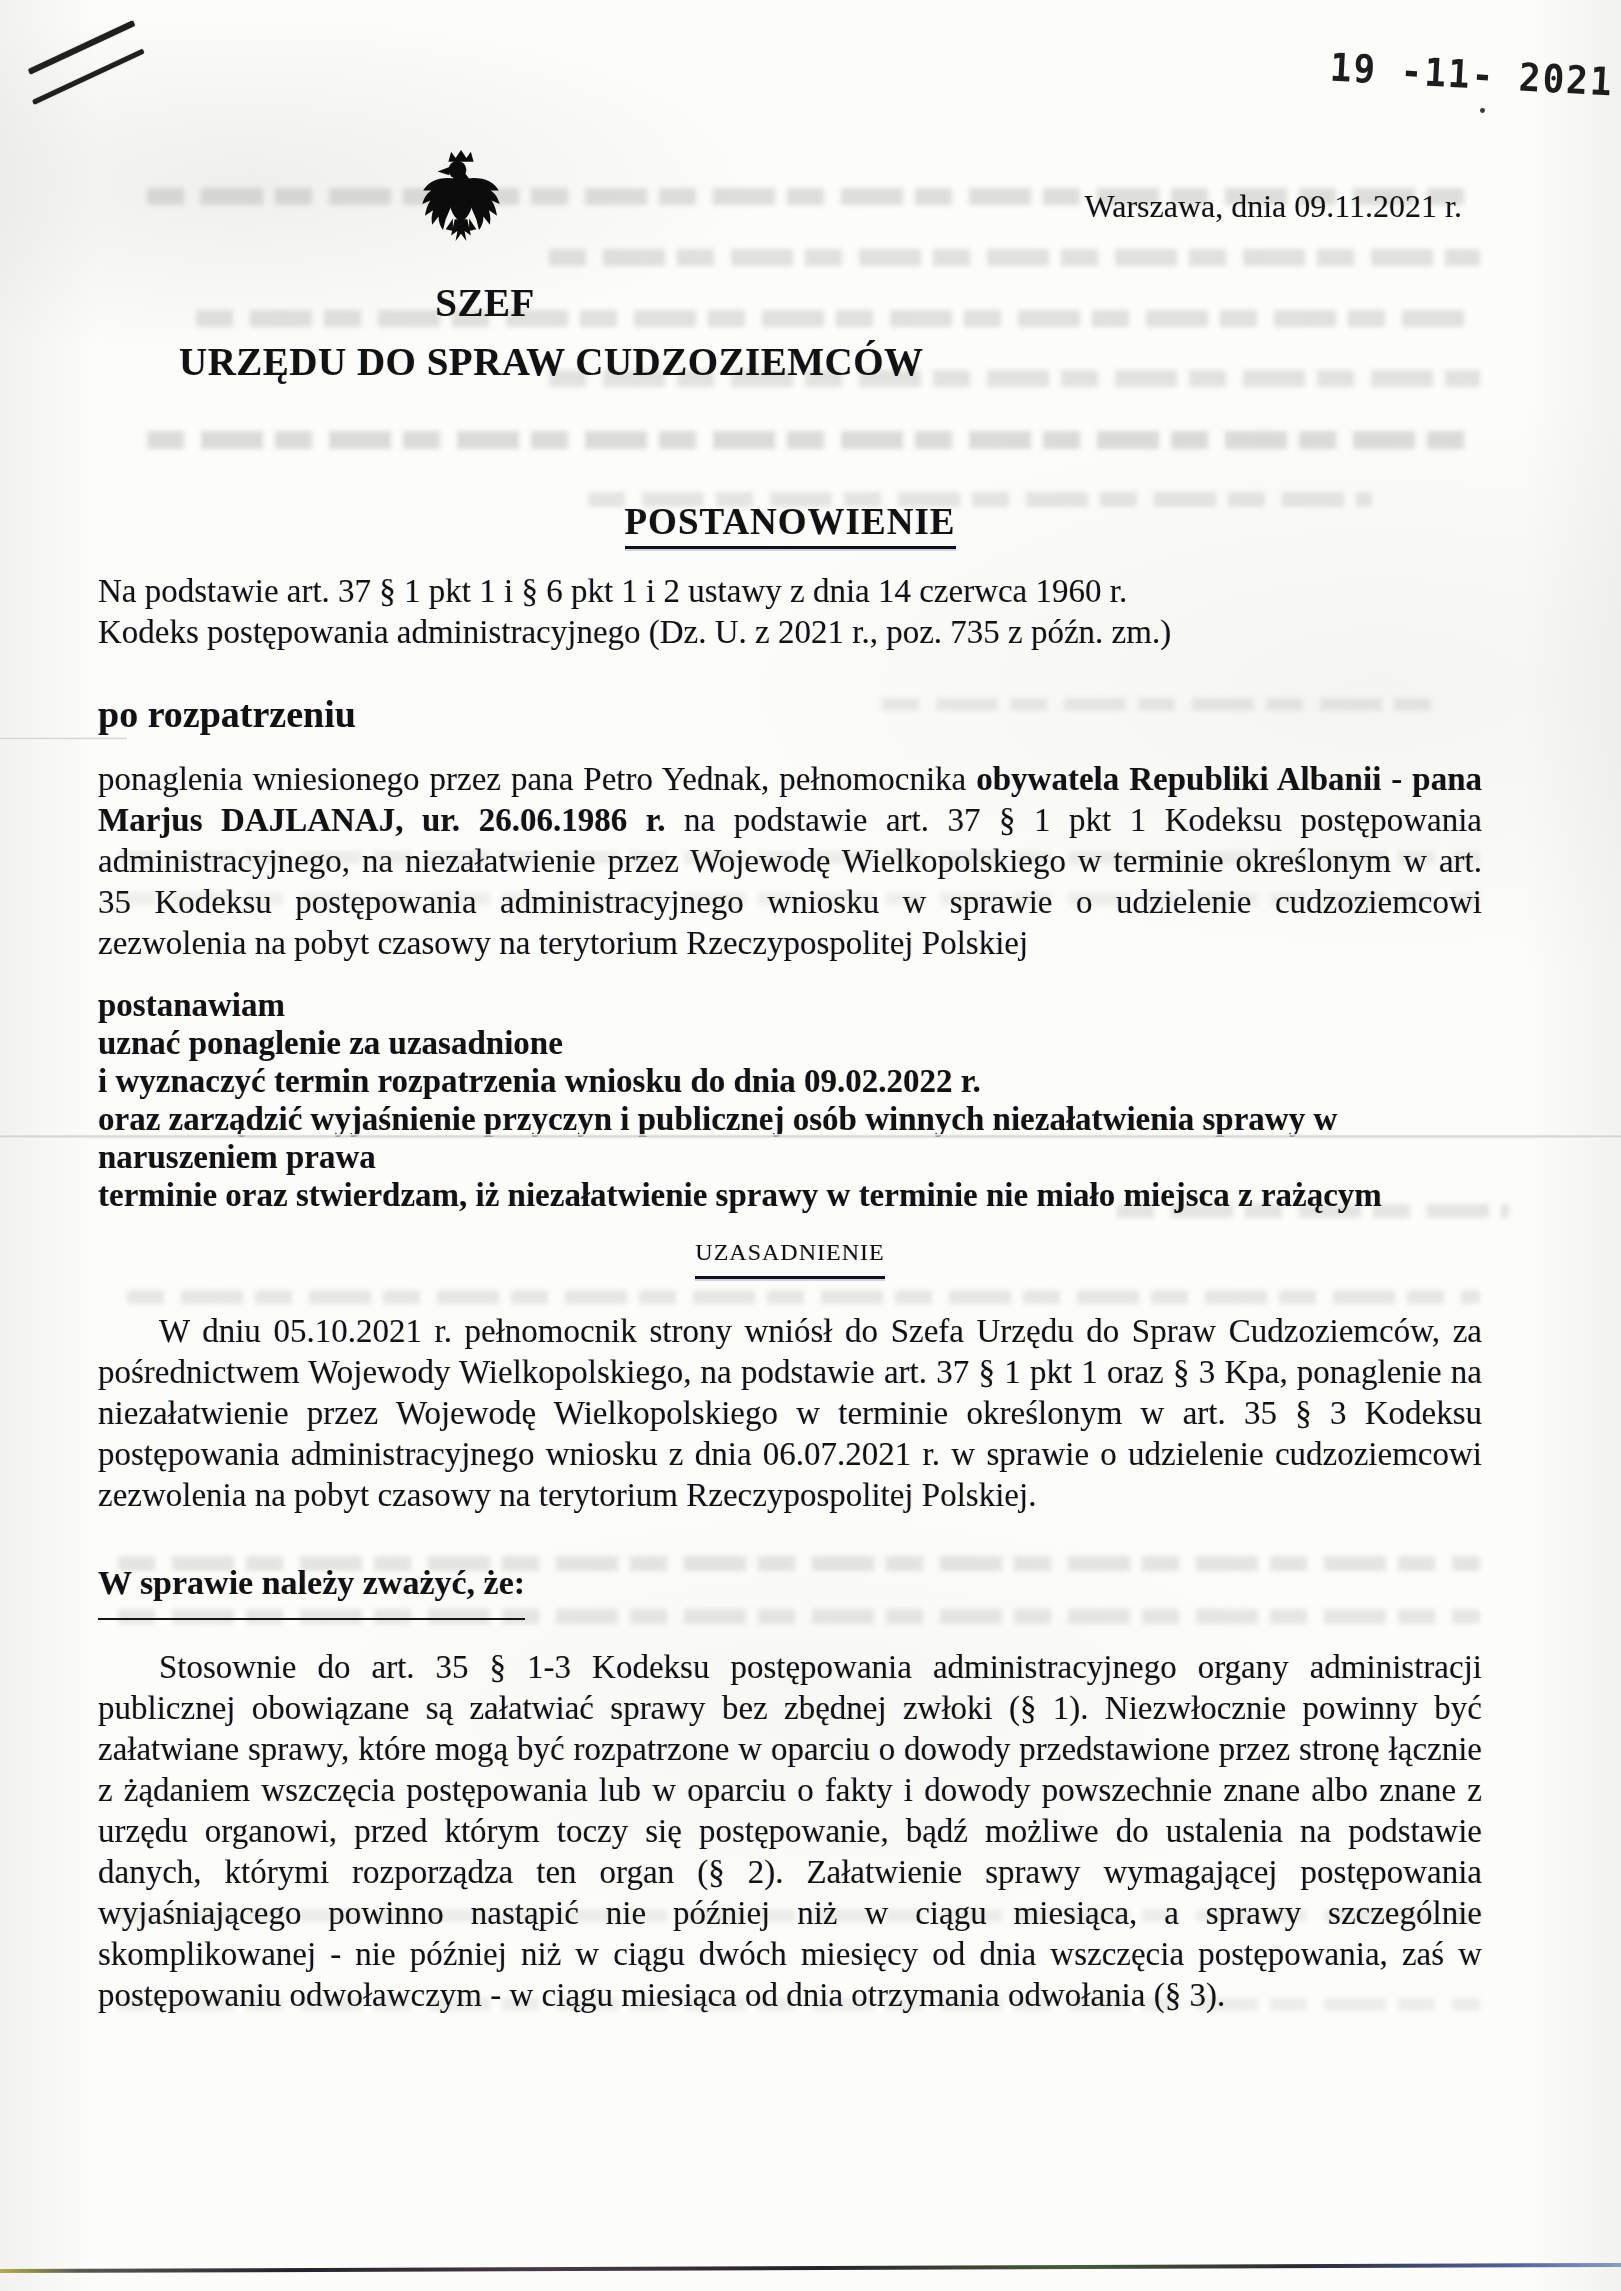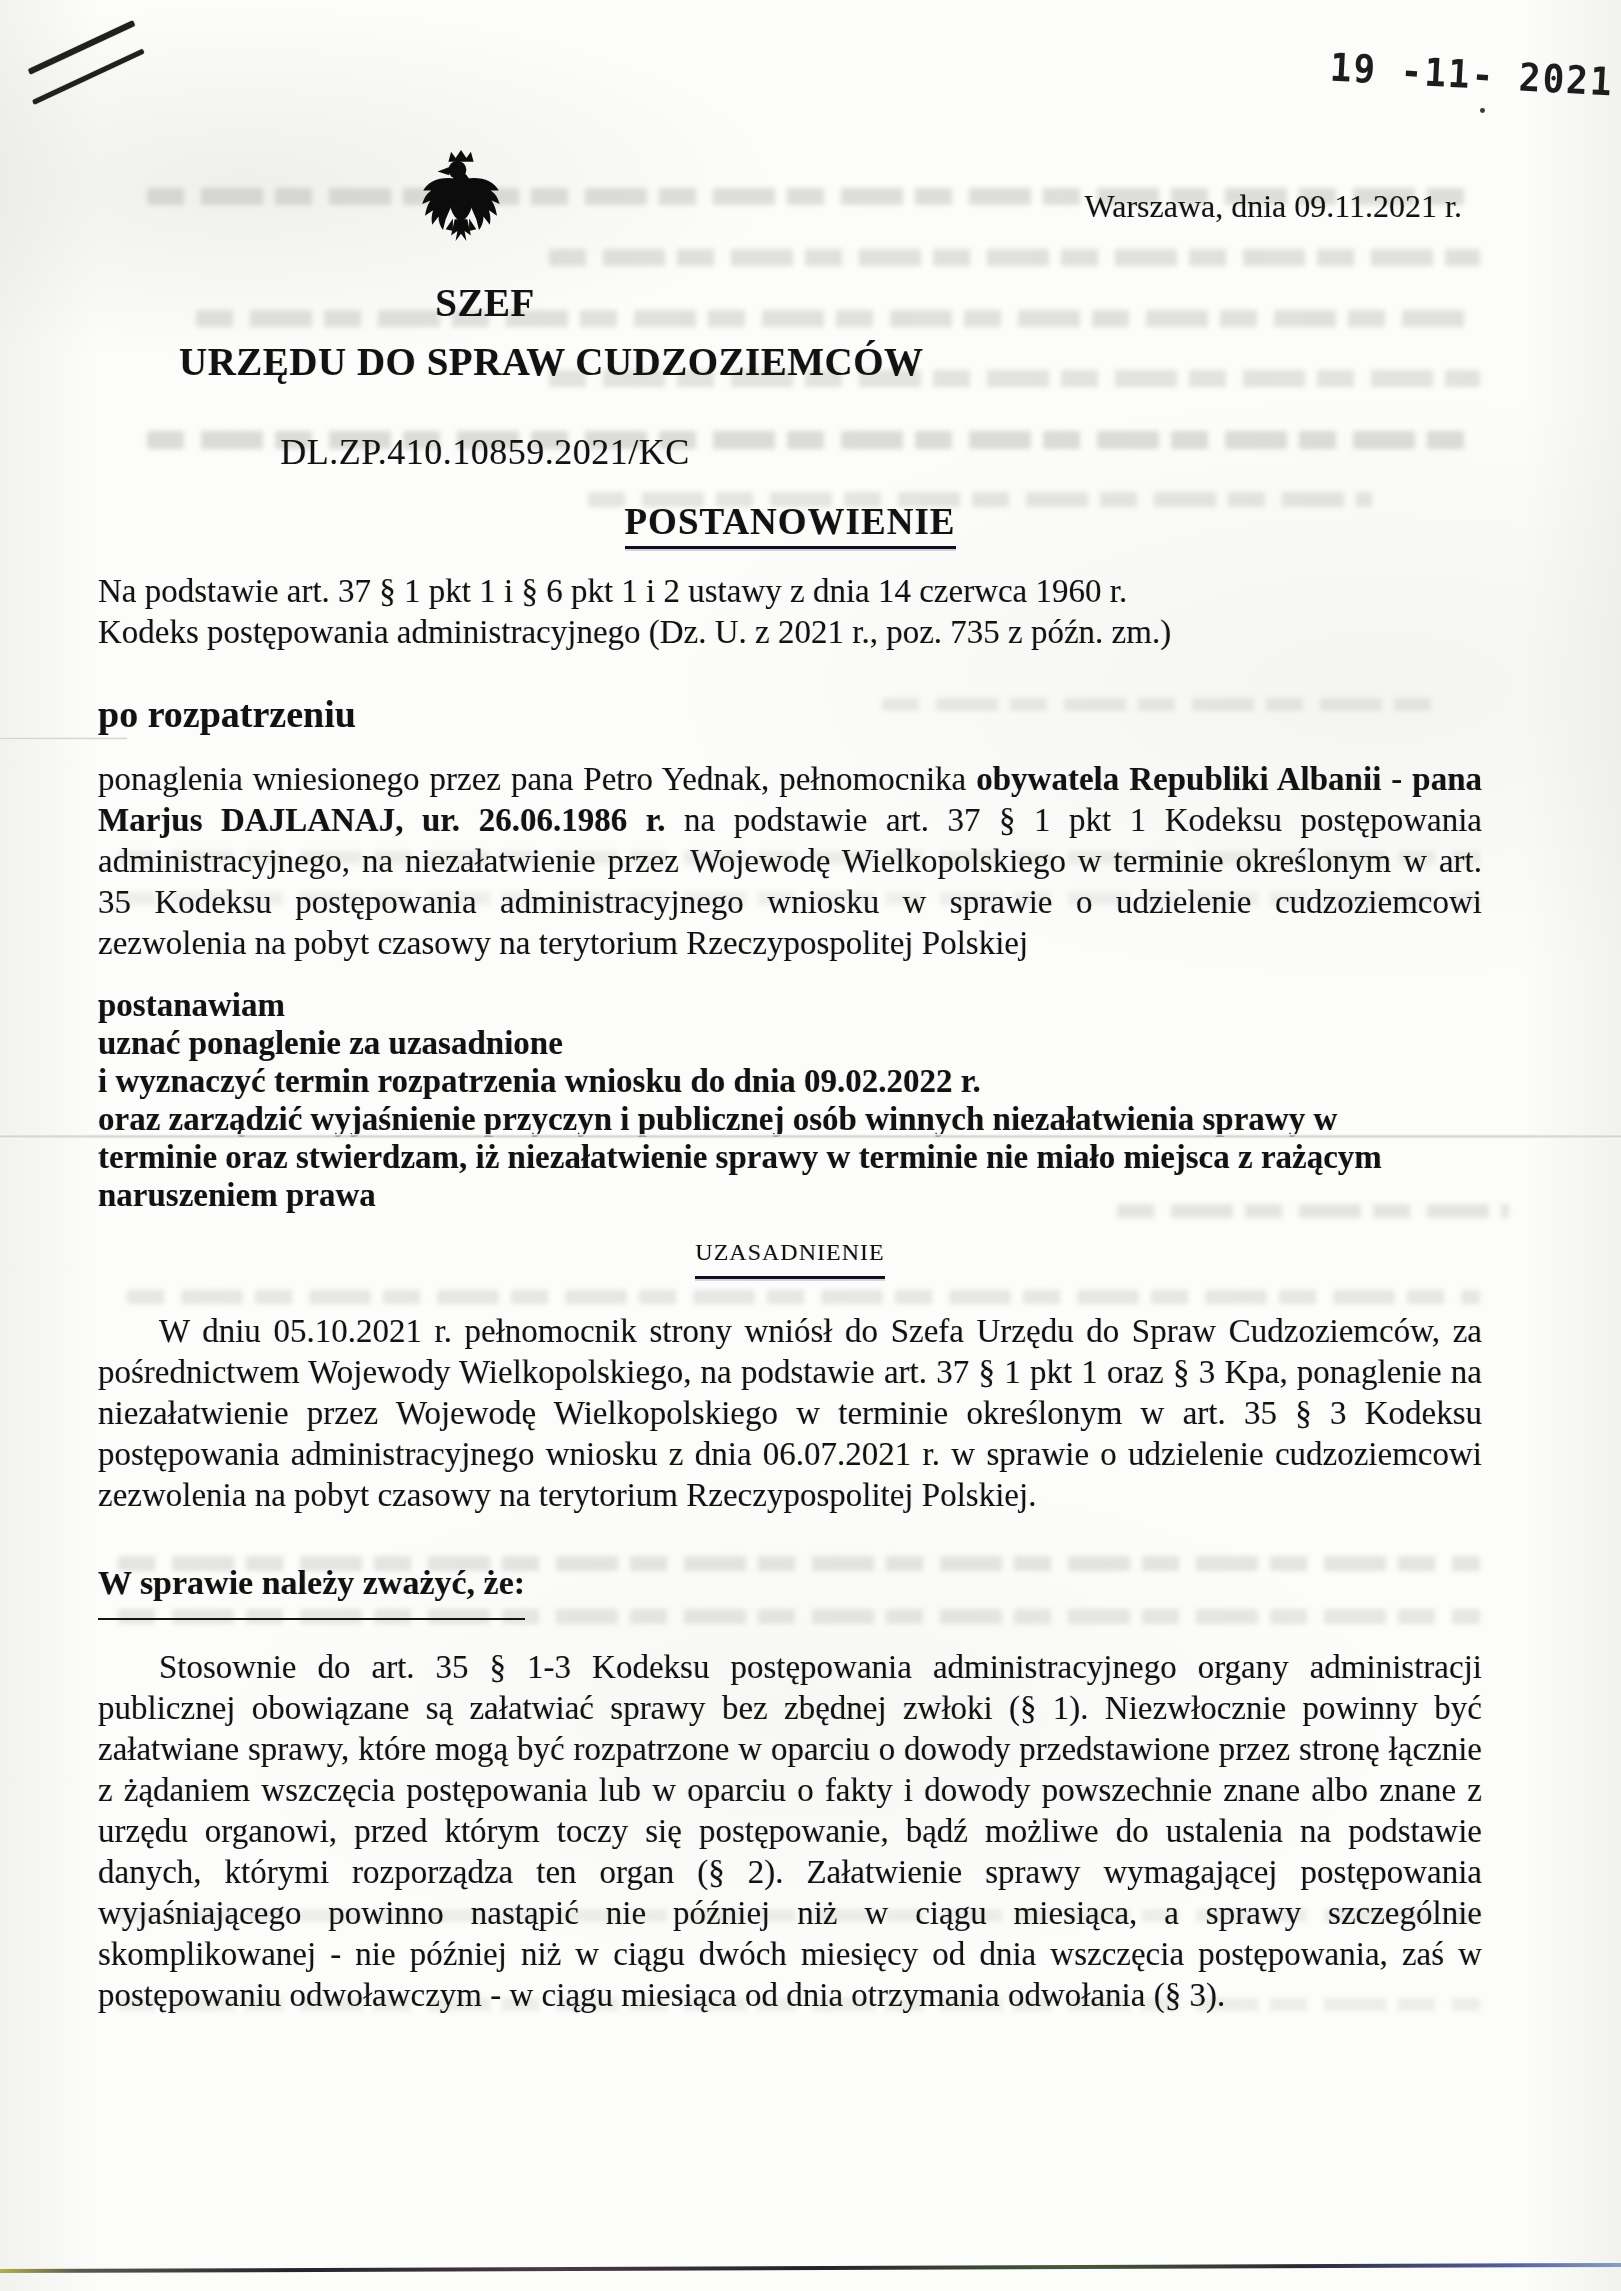--- a/index.html
+++ b/index.html
@@ -121,43 +121,42 @@
       <path d="M43 79 L57 79 L61 97 L54 92 L56 103 L50 95 L44 103 L46 92 L39 97 Z"></path>
       <polygon points="41,78 33,90 41,92"></polygon>
       <polygon points="59,78 67,90 59,92"></polygon>
       <path d="M40 108 L50 102 L60 108 L50 114 Z" opacity="0"></path>
     </svg>
   </div>
 
   <div class="abs authority doc-text" style="left:155px;top:280px;margin-left:24px;">
     <div class="t1">SZEF</div>
     <div class="t2" style="margin-top:13.7px;">URZĘDU DO SPRAW CUDZOZIEMCÓW</div>
-    <div class="ref" style="margin-top:47px;">DL.ZP.410.10859.2021/KC</div>
   </div>
 
   <div class="abs block title-wrap doc-text" style="top:500px;">
     <span class="doc-title">POSTANOWIENIE</span>
   </div>
 
   <div class="abs block centered legal doc-text" style="top:571px;">
     <div>Na podstawie art. 37 § 1 pkt 1 i § 6 pkt 1 i 2 ustawy z dnia 14 czerwca 1960 r.</div>
     <div>Kodeks postępowania administracyjnego (Dz. U. z 2021 r., poz. 735 z późn. zm.)</div>
   </div>
 
   <div class="abs block centered bold-line doc-text" style="top:692px;">po rozpatrzeniu</div>
 
   <div class="abs block para doc-text" style="top:759px;"><span>ponaglenia wniesionego przez pana Petro Yednak, pełnomocnika </span><span style="font-weight: bold;">obywatela Republiki Albanii - pana Marjus DAJLANAJ, ur. 26.06.1986 r.</span><span> na podstawie art. 37 § 1 pkt 1 Kodeksu postępowania administracyjnego, na niezałatwienie przez Wojewodę Wielkopolskiego w terminie określonym w art. 35 Kodeksu postępowania administracyjnego wniosku w sprawie o udzielenie cudzoziemcowi zezwolenia na pobyt czasowy na terytorium Rzeczypospolitej Polskiej</span></div>
 
   <div class="abs block centered decision doc-text" style="top:986px;">
     <div>postanawiam</div>
     <div>uznać ponaglenie za uzasadnione</div>
     <div>i wyznaczyć termin rozpatrzenia wniosku do dnia 09.02.2022 r.</div>
     <div>oraz zarządzić wyjaśnienie przyczyn i publicznej osób winnych niezałatwienia sprawy w</div>
+    <div>naruszeniem prawa</div>
     <div>terminie oraz stwierdzam, iż niezałatwienie sprawy w terminie nie miało miejsca z rażącym</div>
-    <div>naruszeniem prawa</div>
   </div>
 
   <div class="crease" style="left:0;top:1134px;width:1621px;height:4.9px;"></div>
   <div class="crease" style="left:0;top:737px;width:127px;height:2.9px;"></div>
 
   <div class="abs block title-wrap doc-text" style="top:1239px;">
     <span class="sec-title">UZASADNIENIE</span>
   </div>
 
   <div class="abs block para indent doc-text" style="top:1311px;">W dniu 05.10.2021 r. pełnomocnik strony wniósł do Szefa Urzędu do Spraw Cudzoziemców, za pośrednictwem Wojewody Wielkopolskiego, na podstawie art. 37 § 1 pkt 1 oraz § 3 Kpa, ponaglenie na niezałatwienie przez Wojewodę Wielkopolskiego w terminie określonym w art. 35 § 3 Kodeksu postępowania administracyjnego wniosku z dnia 06.07.2021 r. w sprawie o udzielenie cudzoziemcowi zezwolenia na pobyt czasowy na terytorium Rzeczypospolitej Polskiej.</div>

